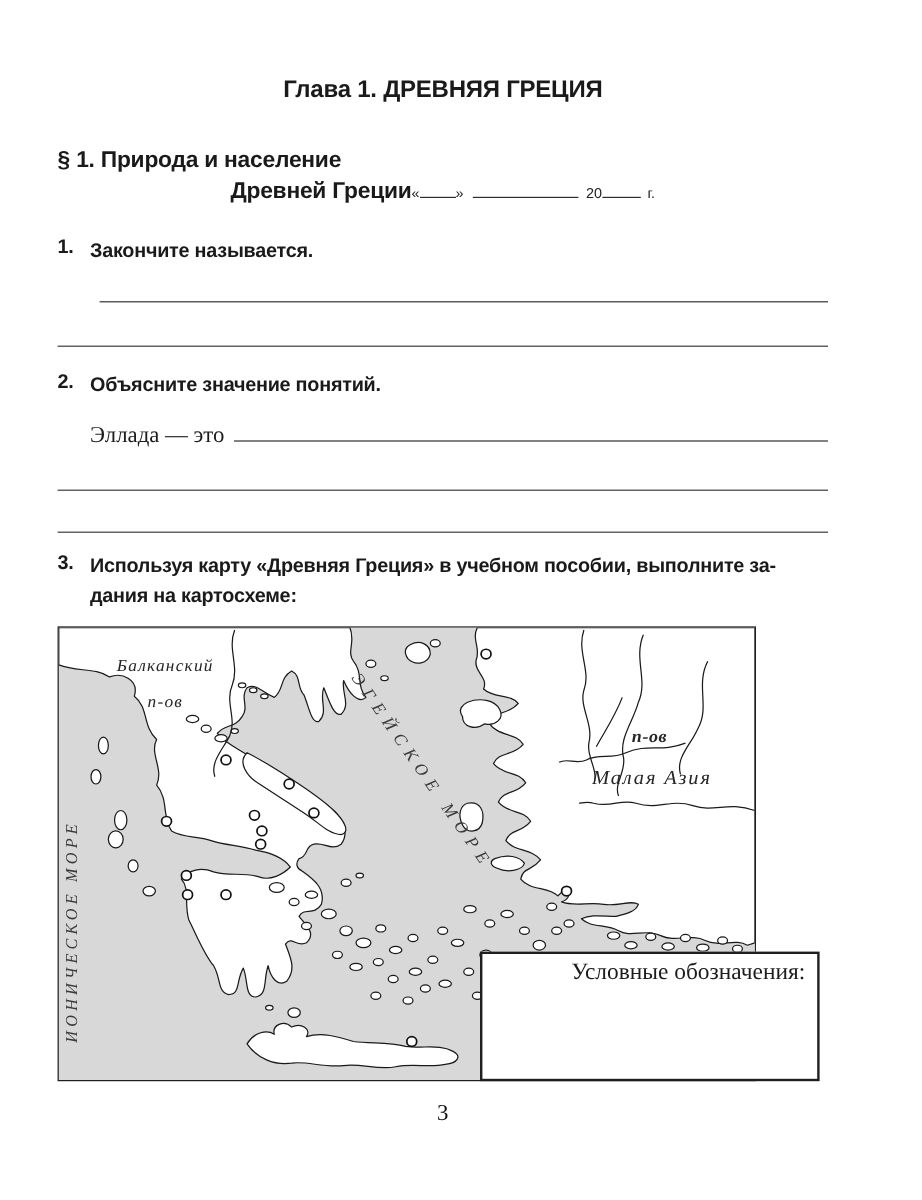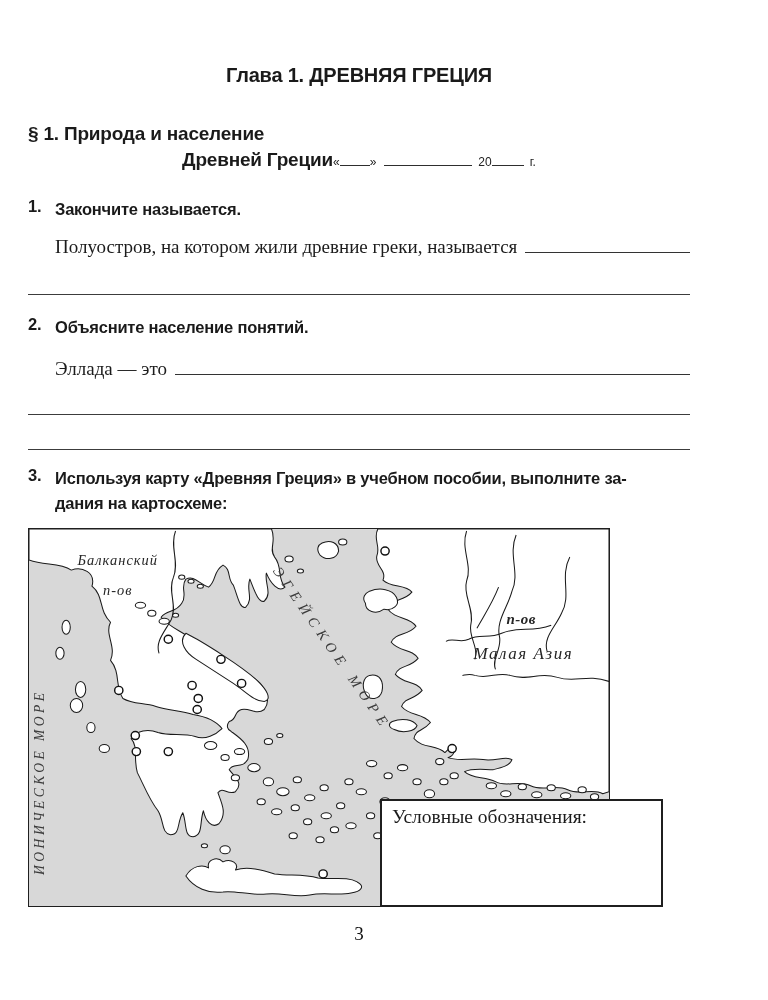--- a/index.html
+++ b/index.html
@@ -2,21 +2,21 @@
 <html><head>
 <meta charset="utf-8">
 <style>
   * { margin:0; padding:0; box-sizing:border-box; }
   html,body { background:#ffffff; }
   body {
     width:768px; height:1000px; position:relative;
     font-family:"Liberation Sans", sans-serif;
     color:#1a1a1a; overflow:hidden;
   }
-  .page { padding:0 78px 0 28px; }
+  .page { padding:0 78px 0 48px; }
 
   
   .chapter-title {
     margin-top:64px; text-align:center;
     font-size:20px; font-weight:700; letter-spacing:-0.2px;
   }
   .section-block { margin-top:36px; font-size:19px; font-weight:700; letter-spacing:-0.2px; }
   .section-line2 { display:flex; align-items:baseline; justify-content:center; margin-top:4px; }
 
   
@@ -39,21 +39,21 @@
   
   .map-wrap { position:relative; margin-top:12px; height:379px; }
   .map-frame {
     position:absolute; left:0; top:0; width:582px; height:379px;
     border:1.5px solid #1f1f1f; background:#d8d8d8;
   }
   .map-frame svg { display:block; width:100%; height:100%; }
   .legend-box {
     position:absolute; left:352px; top:271px; width:283px; height:108px;
     background:#ffffff; border:2px solid #1f1f1f; padding:5px 10px;
-    font-family:"Liberation Serif", serif; font-size:19.5px; color:#1c1c1c; z-index:5;
+    font-family:"Liberation Serif", serif; font-size:19.5px; color:#1c1c1c; z-index:5;text-align:right;
   }
 
   .page-number { margin-top:16px; text-align:center;
     font-family:"Liberation Serif", serif; font-size:19px; color:#111; }
 
   
   text { fill:#262626; }
   .map-label-i  { font-family:"Liberation Serif", serif; font-style:italic; font-size:14px; letter-spacing:1px; }
   .map-label-ib { font-family:"Liberation Serif", serif; font-style:italic; font-weight:700; font-size:14.5px; letter-spacing:0.5px; }
   .map-label-big{ font-family:"Liberation Serif", serif; font-style:italic; font-size:16.5px; letter-spacing:1.5px; }
@@ -73,28 +73,27 @@
       <span>Древней Греции</span>
       <span class="date-line"><span>«</span><span class="dl-seg dl-day"></span><span>»</span><span class="dl-seg dl-month"></span><span>20</span><span class="dl-seg dl-year"></span><span>г.</span></span>
     </div>
   </div>
 
   <div class="exercise ex1">
     <span class="ex-num">1.</span>
     <span class="ex-text">Закончите называется.</span>
   </div>
   <div class="fillin-row">
-    <span>Полуостров, на котором жили древние греки, называется</span>
     <span class="fill-line"></span>
   </div>
   <div class="rule rule-1"></div>
 
   <div class="exercise ex2">
     <span class="ex-num">2.</span>
-    <span class="ex-text">Объясните население понятий.</span>
+    <span class="ex-text">Объясните значение понятий.</span>
   </div>
   <div class="fillin-row row-gap">
     <span>Эллада — это</span>
     <span class="fill-line"></span>
   </div>
   <div class="rule rule-n"></div>
   <div class="rule rule-n"></div>
 
   <div class="exercise ex3">
     <span class="ex-num">3.</span>

